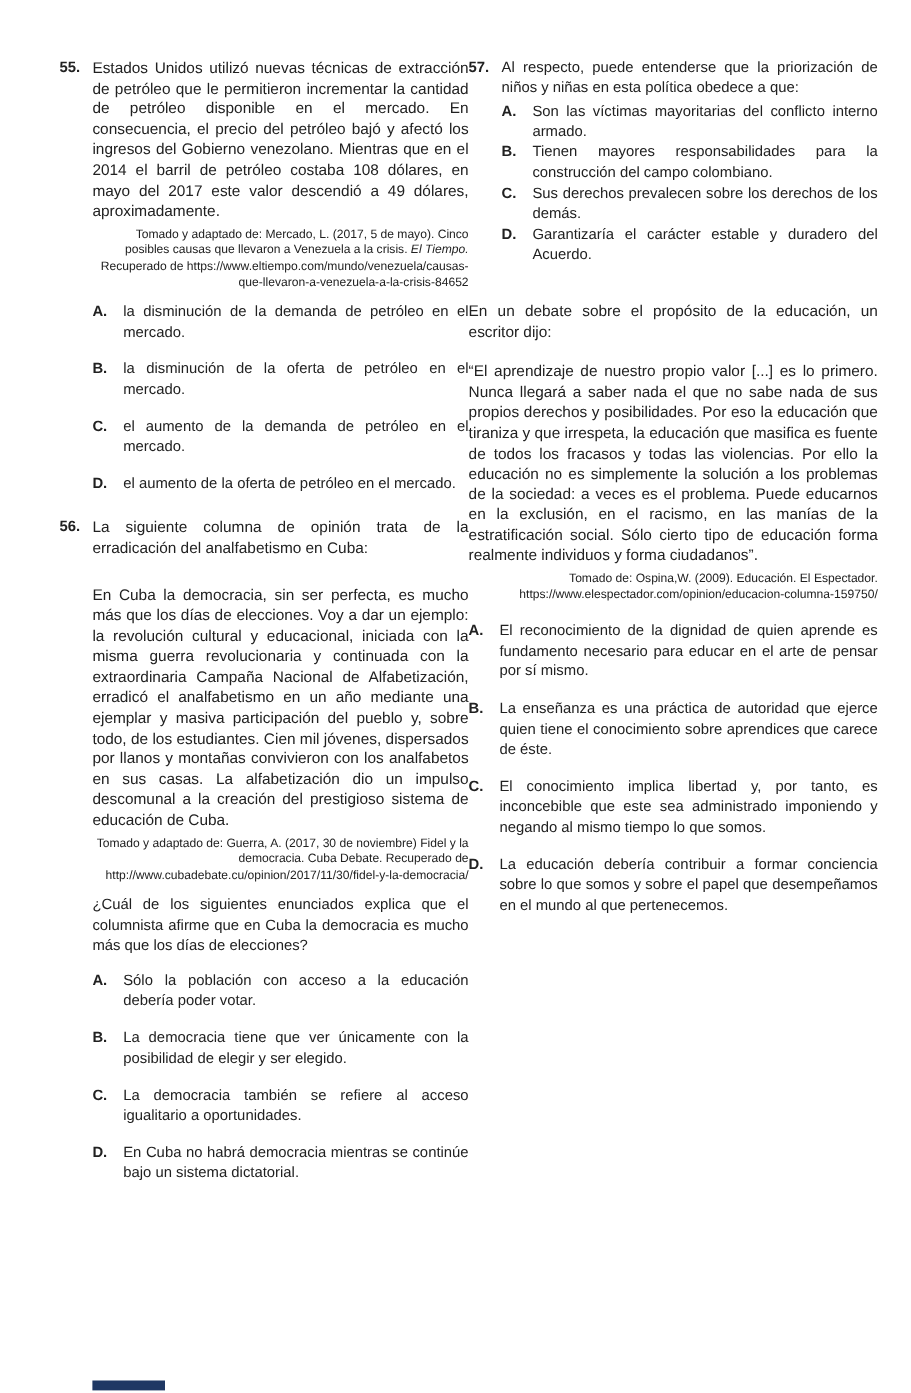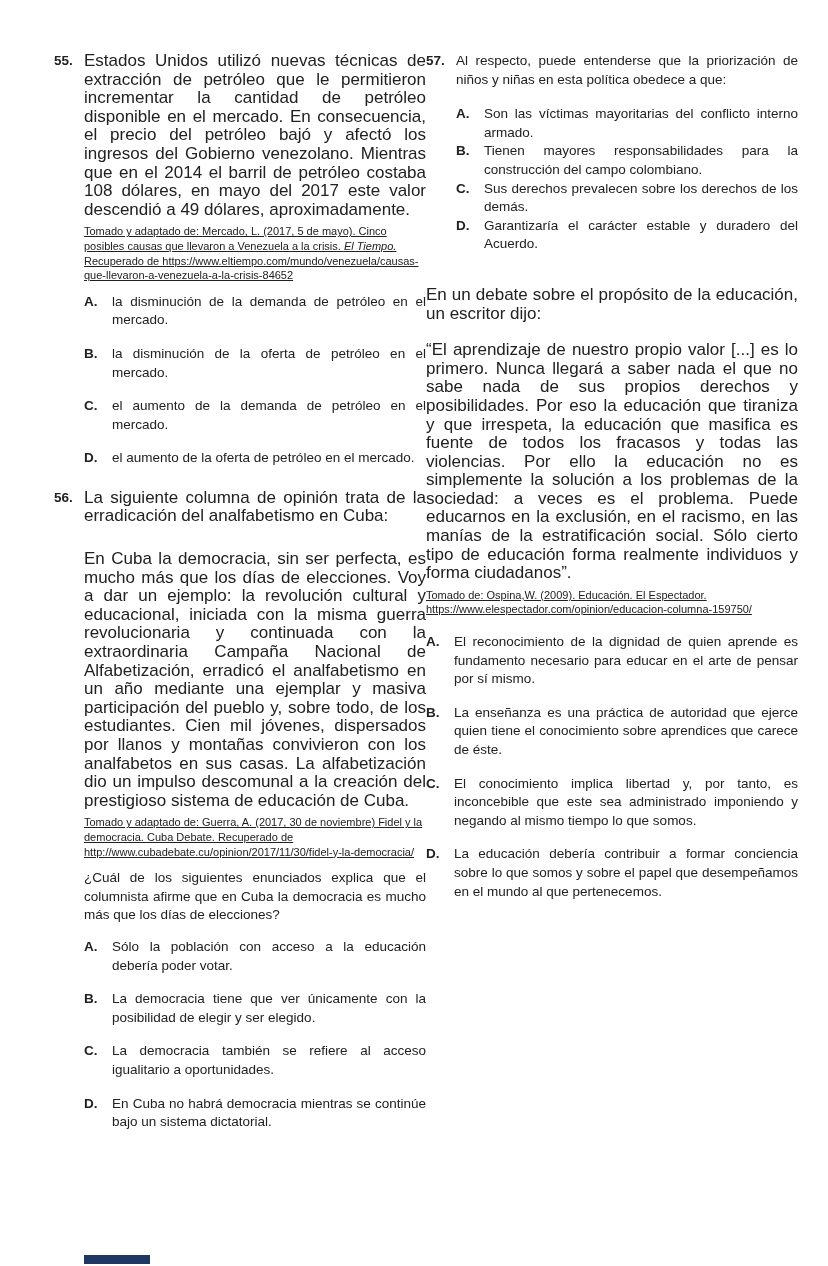--- a/index.html
+++ b/index.html
@@ -18,30 +18,29 @@
   }
   .col{flex:1;min-width:0;}
   .qblock{display:flex;margin-bottom:6px;}
   .qnum{
     font-weight:bold;
     width:30px;flex-shrink:0;
     font-size:13.5px;line-height:18.6px;
   }
   .qcontent{flex:1;min-width:0;}
   .para{
-    font-size:17px;line-height:18.6px;
+    font-size:14px;line-height:18.6px;
     text-align:justify;
     margin:0 0 5px 0;
   }
   .para.gap{margin-bottom:18px;}
   .citation{
     font-size:11px;line-height:14.6px;
-    text-align:left;
+    text-align:right;
     margin:4px 0 10px 0;
-    text-decoration:underline;
   }
   .citation .ital{font-style:italic;}
   .stem{
     font-size:13.5px;line-height:18.6px;
     text-align:justify;
     margin:0 0 13px 0;
   }
   .options{margin:0;}
   .opt{
     display:flex;
@@ -122,21 +121,21 @@
         </div>
       </div>
     </div>
   </div>
 
   <div class="col">
 
     <div class="qblock">
       <div class="qnum">57.</div>
       <div class="qcontent">
-        <p class="stem" style="margin-bottom:16px;">Al respecto, puede entenderse que la priorización de niños y niñas en esta política obedece a que:</p>
+        <p class="stem" style="margin-bottom:3px;">Al respecto, puede entenderse que la priorización de niños y niñas en esta política obedece a que:</p>
         <div class="options tight">
           <div class="opt">
             <span class="letter">A.</span>
             <span class="text">Son las víctimas mayoritarias del conflicto interno armado.</span>
           </div>
           <div class="opt">
             <span class="letter">B.</span>
             <span class="text">Tienen mayores responsabilidades para la construcción del campo colombiano.</span>
           </div>
           <div class="opt">

